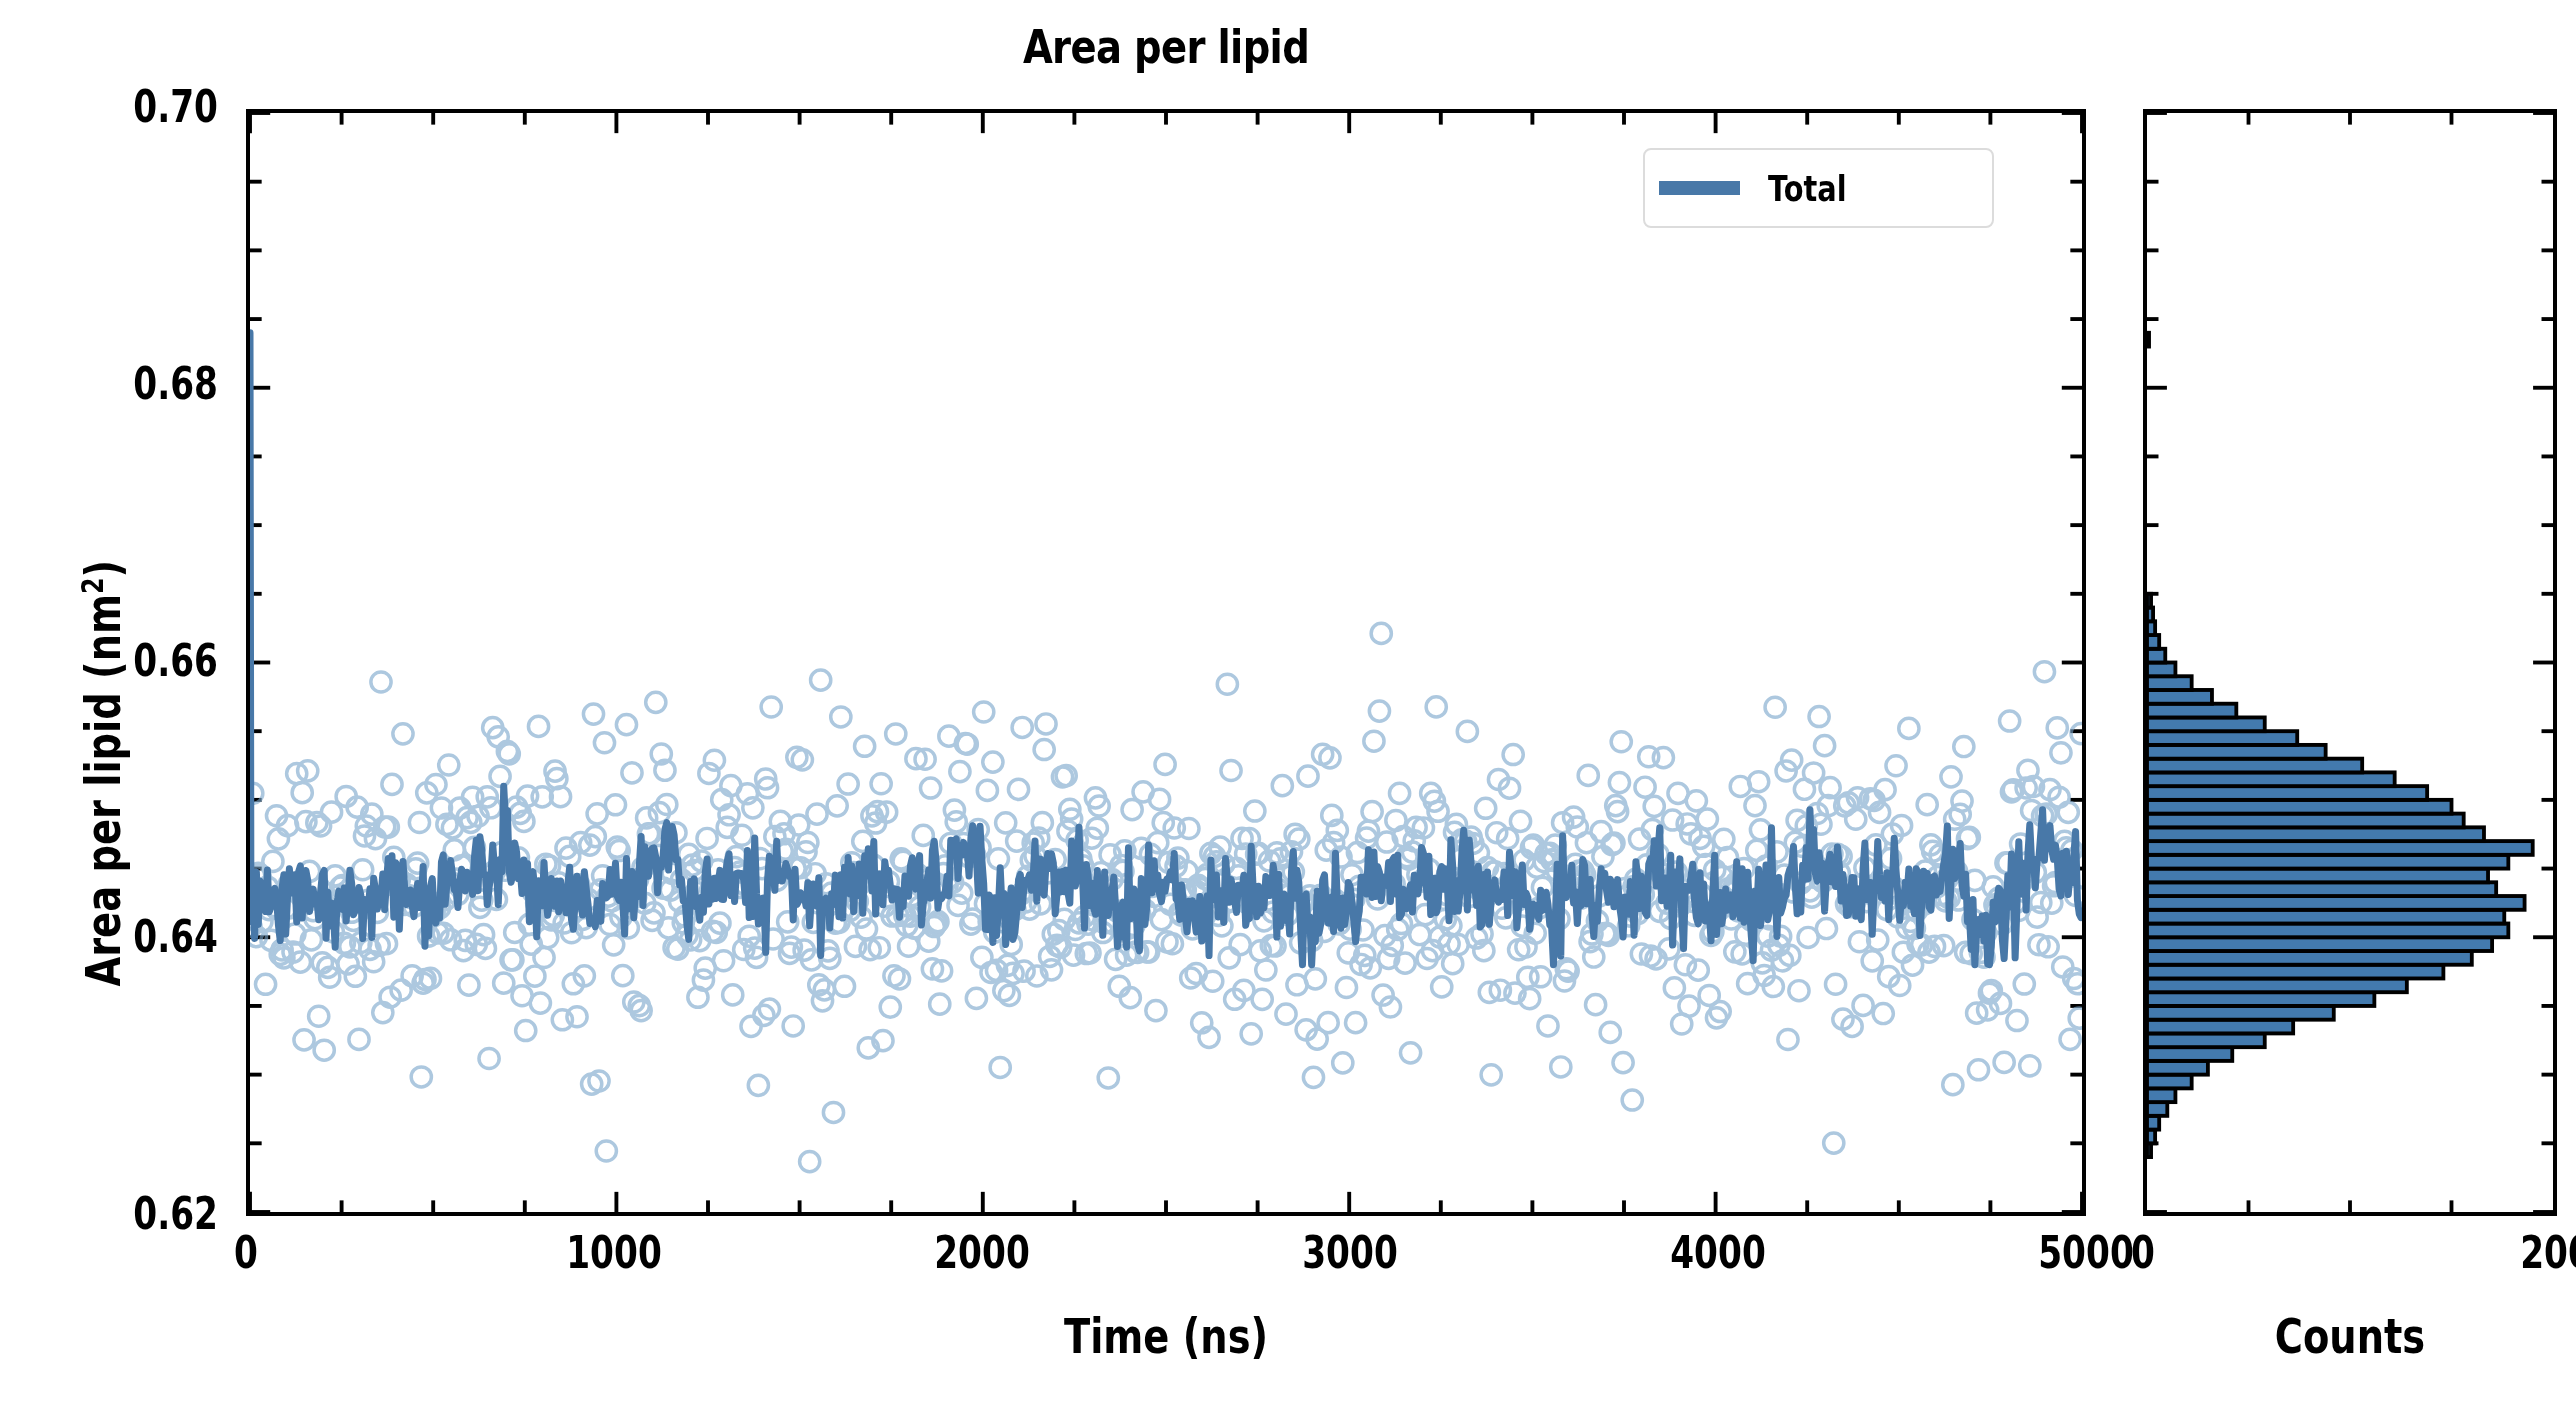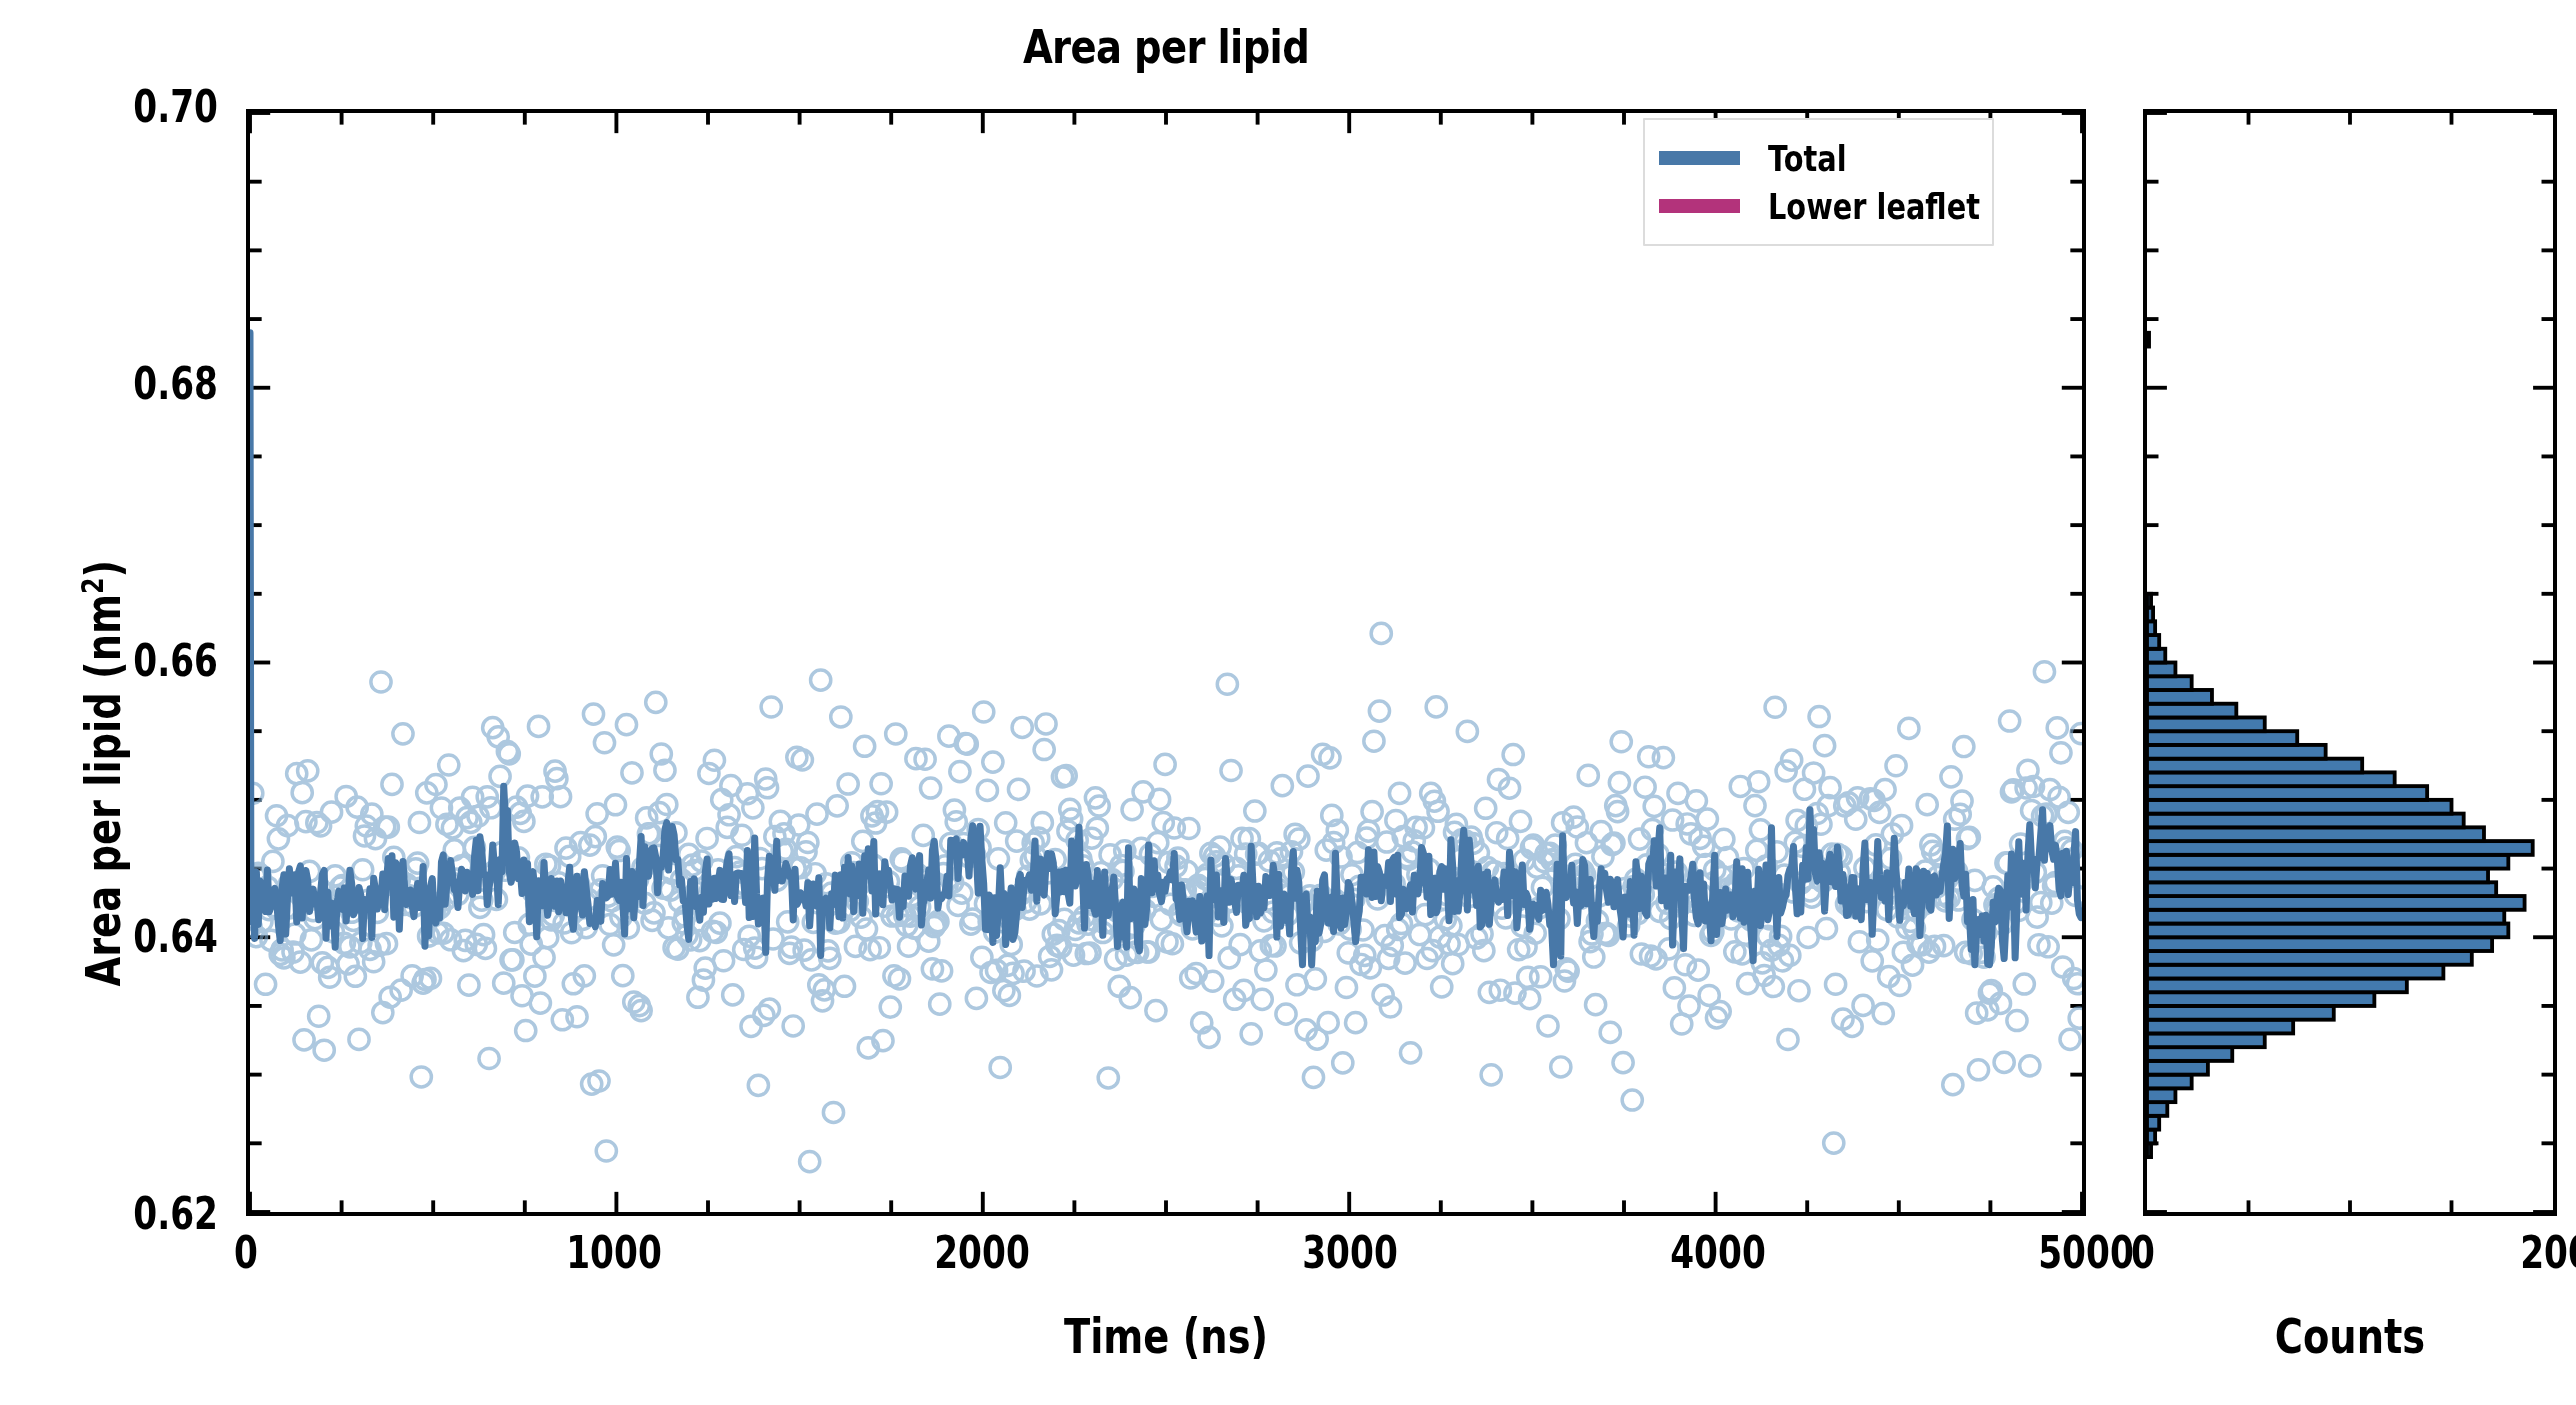--- a/index.html
+++ b/index.html
@@ -127,27 +127,27 @@
   }
   .sup {
     font-size: 0.62em;
     vertical-align: super;
   }
 
   
   #legend {
     position: absolute;
     left: 1643px;
-    top: 118px;
+    top: 148px;
     width: 351px;
     padding: 14px 27px 14px 14px;
     box-sizing: border-box;
     background: #ffffff;
     border: 2.3px solid #dcdcdc;
-    border-radius: 1px;
+    border-radius: 8px;
   }
   .legend-row {
     display: flex;
     align-items: center;
     height: 48px;
   }
   .legend-swatch {
     width: 81px;
     height: 14px;
     flex: 0 0 auto;
@@ -1363,20 +1363,16 @@
 
   <div class="axis-title" id="xlabel-main">Time (ns)</div>
 
   <div class="axis-title" id="xlabel-hist">Counts</div>
 
   <div id="legend">
     <div class="legend-row">
       <span class="legend-swatch" id="sw0" style="background: rgb(72, 120, 168);"></span>
       <span class="legend-text">Total</span>
     </div>
-    <div class="legend-row">
-      <span class="legend-swatch" id="sw2" style="background: rgb(179, 51, 123);"></span>
-      <span class="legend-text">Lower leaflet</span>
-    </div>
   </div>
 
 </div>
 
 
 </body></html>

